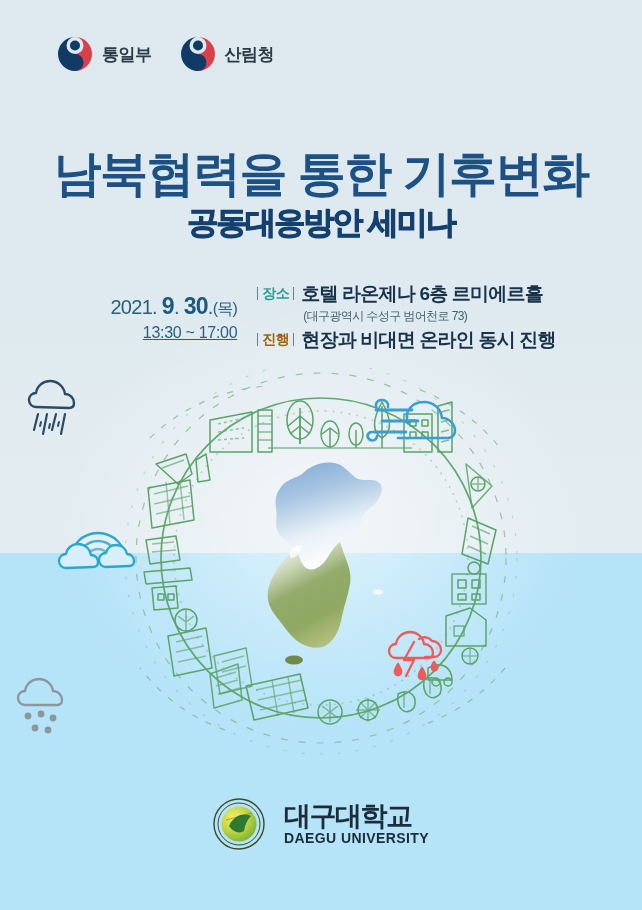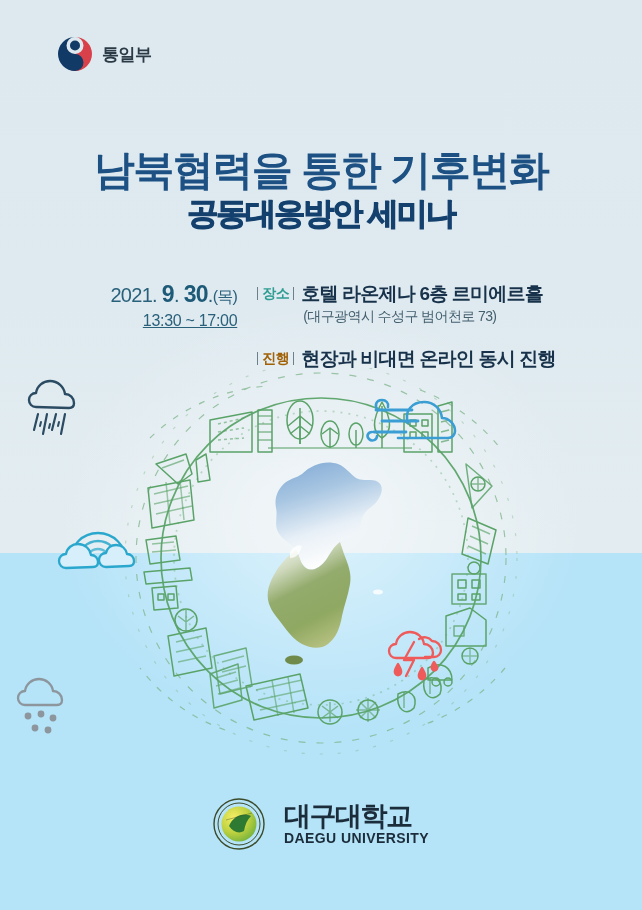--- a/index.html
+++ b/index.html
@@ -66,21 +66,21 @@
   }
 
   
   .title-block {
     position: absolute;
     left: 0; top: 146px;
     width: 642px;
     text-align: center;
   }
   .title-line1 {
-    font-size: 41px;
+    font-size: 48px;
     font-weight: bold;
     color: #1d5183;
     letter-spacing: -1.5px;
     line-height: 1.18;
     white-space: nowrap;
   }
   .title-line2 {
     font-size: 31px;
     font-weight: bold;
     color: #14406e;
@@ -91,21 +91,21 @@
     -webkit-text-stroke: 1.1px #14406e;
   }
 
   
   .info {
     position: absolute;
     left: 0; top: 281px;
     width: 633px;
     display: flex;
     justify-content: center;
-    align-items: flex-start;
+    align-items: center;
     gap: 0;
   }
   .info-left {
     width: 160px;
     text-align: right;
     padding-right: 14px;
     color: #2c5f73;
   }
   .info-date {
     font-size: 20px;
@@ -154,24 +154,24 @@
   }
   .tag-place { color: #2f9c92; }
   .tag-mode  { color: #a16207; }
   .info-value {
     font-size: 19px;
     font-weight: bold;
     color: #17324a;
     letter-spacing: -0.8px;
   }
   .info-sub {
-    font-size: 14px;
+    font-size: 12px;
     color: #44606f;
     letter-spacing: -0.6px;
-    margin: 1px 0 20px 46px;
+    margin: 1px 0 2px 46px;
     white-space: nowrap;
   }
 
   
   .illus {
     position: absolute;
     left: 0; top: 368px;
     width: 642px;
     height: 400px;
   }
@@ -218,20 +218,30 @@
         <svg viewBox="0 0 40 40" width="40" height="40">
           <path d="M20 3 A17 17 0 0 1 20 37 A8.5 8.5 0 0 1 20 20 A8.5 8.5 0 0 0 20 3 Z" fill="#d8414a"></path>
           <path d="M20 3 A17 17 0 0 0 20 37 A8.5 8.5 0 0 0 20 20 A8.5 8.5 0 0 1 20 3 Z" fill="#123a66"></path>
           <circle cx="20" cy="11.5" r="5" fill="#123a66"></circle>
           <circle cx="20" cy="28.5" r="5" fill="#ffffff" opacity="0.0"></circle>
         </svg>
       </span>
       <span class="name">통일부</span>
     </div>
 
+    <div class="gov-logo">
+      <span class="mark">
+        <svg viewBox="0 0 40 40" width="40" height="40">
+          <path d="M20 3 A17 17 0 0 1 20 37 A8.5 8.5 0 0 1 20 20 A8.5 8.5 0 0 0 20 3 Z" fill="#d8414a"></path>
+          <path d="M20 3 A17 17 0 0 0 20 37 A8.5 8.5 0 0 0 20 20 A8.5 8.5 0 0 1 20 3 Z" fill="#123a66"></path>
+          <circle cx="20" cy="11.5" r="5" fill="#123a66"></circle>
+        </svg>
+      </span>
+      <span class="name">산림청</span>
+    </div>
 
   </div>
 
   <div class="title-block">
     <div class="title-line1">남북협력을 통한 기후변화</div>
     <div class="title-line2">공동대응방안 세미나</div>
   </div>
 
   <div class="info">
 

